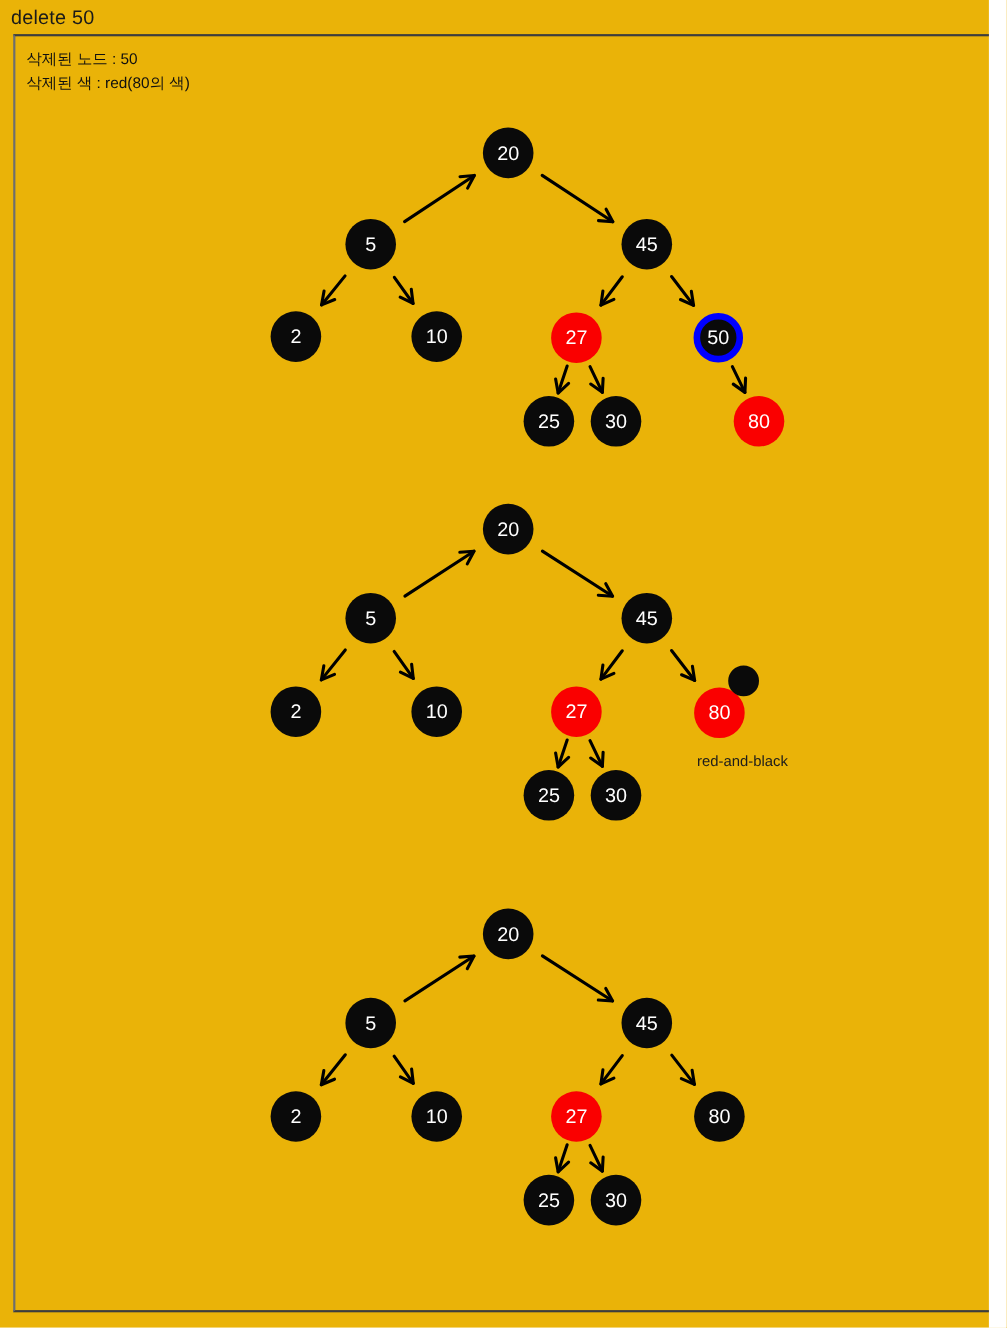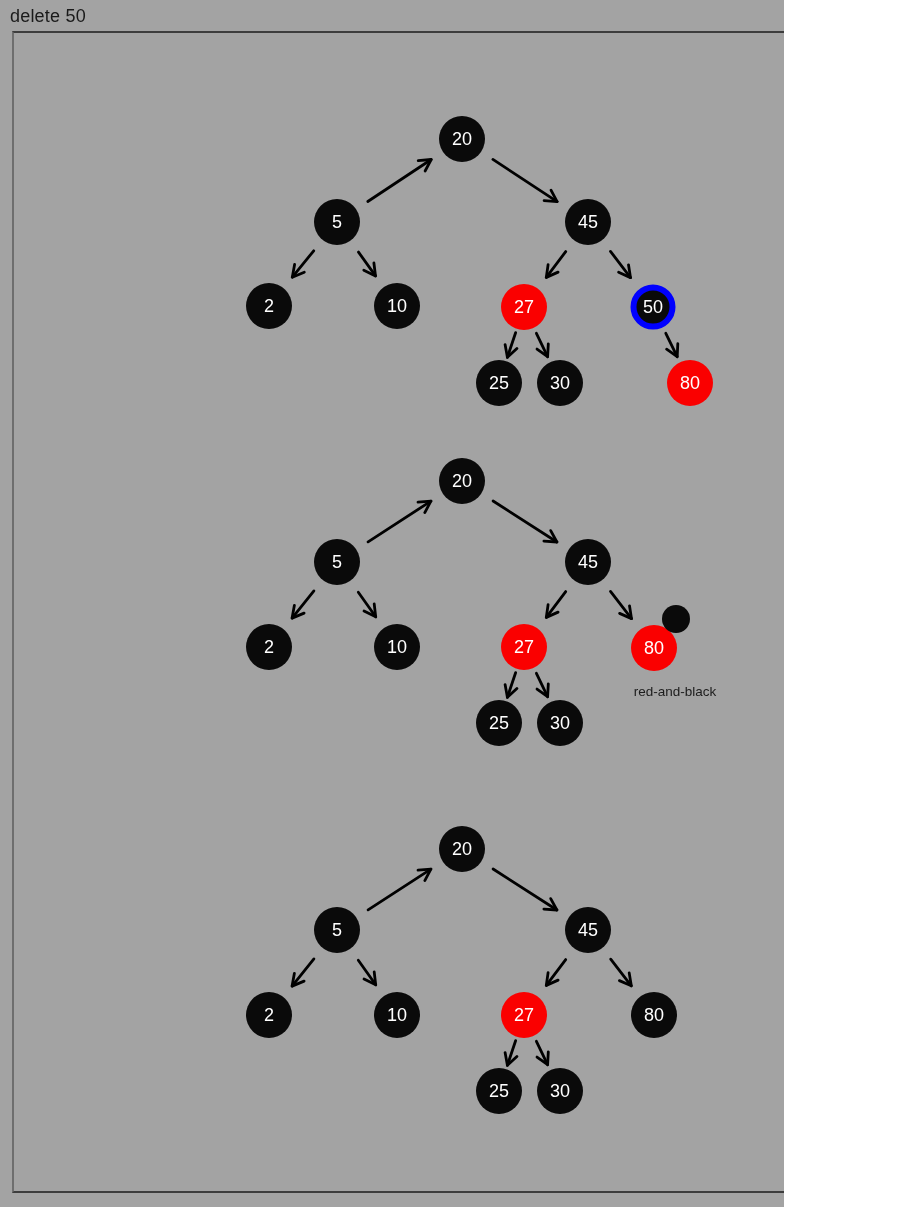--- a/index.html
+++ b/index.html
@@ -1,22 +1,22 @@
 <!DOCTYPE html>
 <html><head>
 <meta charset="utf-8">
 <style>
   * { margin: 0; padding: 0; box-sizing: border-box; }
   html, body { background: #ffffff; }
   body { font-family: "Liberation Sans", sans-serif; }
   .page {
     position: relative;
-    width: 784px;
+    width: 899px;
     height: 1207px;
-    background: #a3a3a3;
+    background: #eab308;
     overflow: hidden;
   }
   .title {
     position: absolute;
     left: 10px;
     top: 6px;
     font-size: 18px;
     color: #1a1a1a;
     letter-spacing: 0.2px;
   }
@@ -49,20 +49,24 @@
   svg.diagram text {
     font-family: "Liberation Sans", sans-serif;
   }
 </style>
 </head>
 <body>
 
 <div class="page">
   <div class="title">delete 50</div>
   <div class="frame"></div>
+  <div class="info">
+    <div>삭제된 노드 : 50</div>
+    <div>삭제된 색 : red(80의 색)</div>
+  </div>
   <svg id="diagram" class="diagram" width="915" height="1207" viewBox="0 0 915 1207">
       <g>
         <line x1="367.8" y1="201.5" x2="431.2" y2="159.5" stroke="#000000" stroke-width="2.8" stroke-linecap="round"></line>
         <polyline points="425.1,171.0 431.2,159.5 418.2,160.6" fill="none" stroke="#000000" stroke-width="2.8" stroke-linecap="round" stroke-linejoin="round"></polyline>
         <line x1="492.9" y1="159.4" x2="557.1" y2="201.6" stroke="#000000" stroke-width="2.8" stroke-linecap="round"></line>
         <polyline points="544.1,200.6 557.1,201.6 551.0,190.2" fill="none" stroke="#000000" stroke-width="2.8" stroke-linecap="round" stroke-linejoin="round"></polyline>
         <line x1="313.7" y1="250.8" x2="292.3" y2="277.2" stroke="#000000" stroke-width="2.8" stroke-linecap="round"></line>
         <polyline points="294.6,264.5 292.3,277.2 304.3,272.3" fill="none" stroke="#000000" stroke-width="2.8" stroke-linecap="round" stroke-linejoin="round"></polyline>
         <line x1="358.5" y1="252.1" x2="375.5" y2="275.9" stroke="#000000" stroke-width="2.8" stroke-linecap="round"></line>
         <polyline points="363.8,270.2 375.5,275.9 373.9,263.0" fill="none" stroke="#000000" stroke-width="2.8" stroke-linecap="round" stroke-linejoin="round"></polyline>

